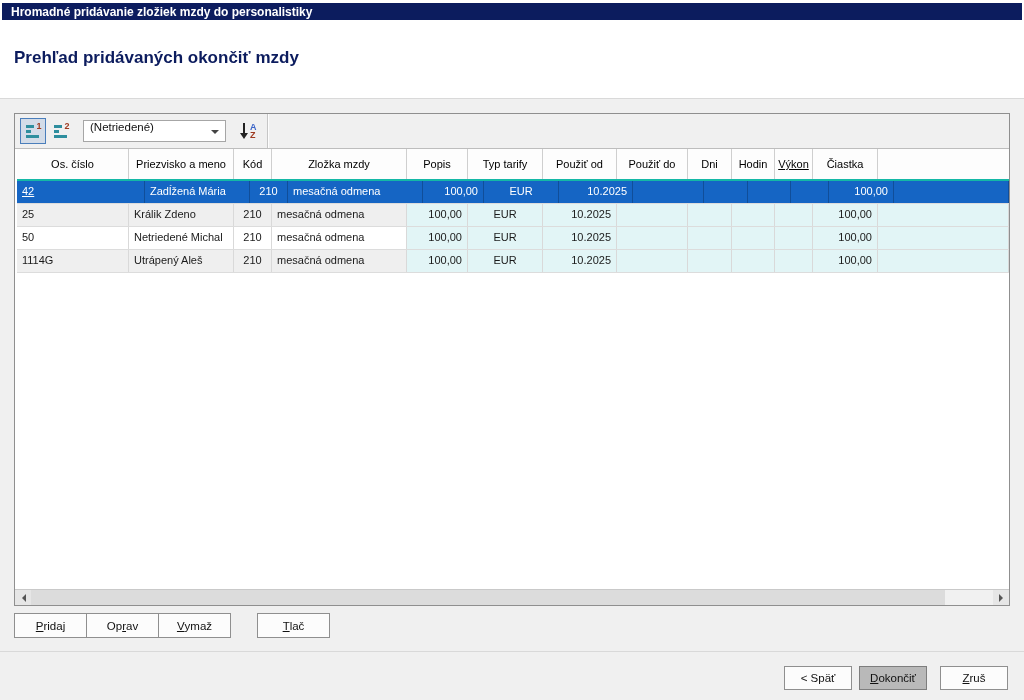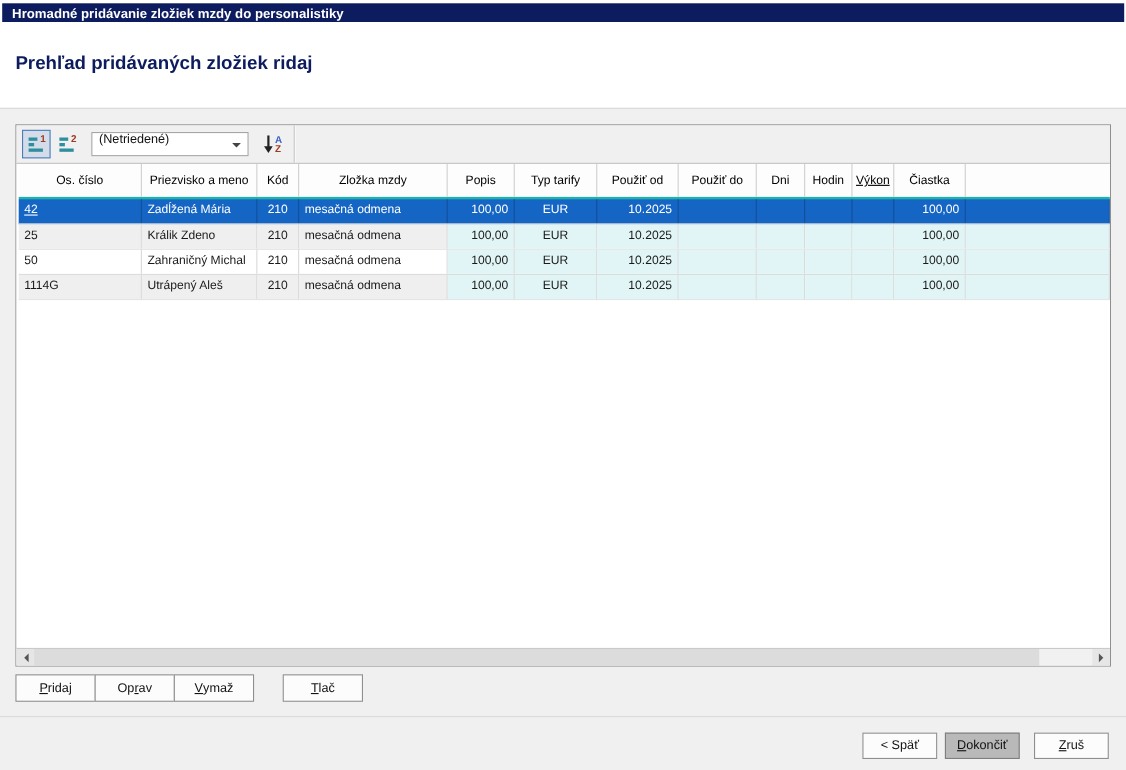--- a/index.html
+++ b/index.html
@@ -108,21 +108,21 @@
   .wizard .btn.cancel{margin-left:13px;}
   .btn.default{background:#b9b9b9;border-color:#7e7e7e;}
 </style>
 </head>
 <body style="--c-titlebar: #0c1c5e; --c-sel: #1565c4; --c-cyan: #e2f5f6; --c-teal: #2e8e9e; --c-red: #9e3a20;">
 
 <div class="titlebar">
   <span>Hromadné pridávanie zložiek mzdy do personalistiky</span>
 </div>
 
-<div class="heading">Prehľad pridávaných zložiek ridaj</div>
+<div class="heading">Prehľad pridávaných okončiť mzdy</div>
 
 <div class="lower">
 
   <div class="panel">
 
     <div class="toolbar">
       <div class="iconbtn selected">
         <span class="bars">
           <i class="b1"></i>
             <i class="digit">1</i>
@@ -165,21 +165,21 @@
           <div class="hcell" style="width: 75px;">Typ tarify</div>
           <div class="hcell" style="width: 74px;">Použiť od</div>
           <div class="hcell" style="width: 71px;">Použiť do</div>
           <div class="hcell" style="width: 44px;">Dni</div>
           <div class="hcell" style="width: 43px;">Hodin</div>
           <div class="hcell" style="width: 38px; text-decoration: underline;">Výkon</div>
           <div class="hcell" style="width: 65px;">Čiastka</div>
         </div>
       <div style="display:flex;flex-direction:column;">
           <div class="trow sel">
-            <div class="cell a-l" style="width: 112px; text-decoration: underline;">42</div>
+            <div class="cell a-l" style="width: 128px; text-decoration: underline;">42</div>
             <div class="cell a-l" style="width: 105px;">Zadĺžená Mária</div>
             <div class="cell a-c" style="width: 38px;">210</div>
             <div class="cell a-l" style="width: 135px;">mesačná odmena</div>
             <div class="cell a-r edit" style="width: 61px;">100,00</div>
             <div class="cell a-c edit" style="width: 75px;">EUR</div>
             <div class="cell a-r edit" style="width: 74px;">10.2025</div>
             <div class="cell a-r edit" style="width: 71px;"></div>
             <div class="cell a-r edit" style="width: 44px;"></div>
             <div class="cell a-r edit" style="width: 43px;"></div>
             <div class="cell a-r edit" style="width: 38px;"></div>
@@ -196,21 +196,21 @@
             <div class="cell a-r edit" style="width: 74px;">10.2025</div>
             <div class="cell a-r edit" style="width: 71px;"></div>
             <div class="cell a-r edit" style="width: 44px;"></div>
             <div class="cell a-r edit" style="width: 43px;"></div>
             <div class="cell a-r edit" style="width: 38px;"></div>
             <div class="cell a-r edit" style="width: 65px;">100,00</div>
             <div class="cell a-l edit" style="flex: 1 1 0%;"></div>
           </div>
           <div class="trow">
             <div class="cell a-l" style="width: 112px;">50</div>
-            <div class="cell a-l" style="width: 105px;">Zahraničný Michal</div>
+            <div class="cell a-l" style="width: 105px;">Netriedené Michal</div>
             <div class="cell a-c" style="width: 38px;">210</div>
             <div class="cell a-l" style="width: 135px;">mesačná odmena</div>
             <div class="cell a-r edit" style="width: 61px;">100,00</div>
             <div class="cell a-c edit" style="width: 75px;">EUR</div>
             <div class="cell a-r edit" style="width: 74px;">10.2025</div>
             <div class="cell a-r edit" style="width: 71px;"></div>
             <div class="cell a-r edit" style="width: 44px;"></div>
             <div class="cell a-r edit" style="width: 43px;"></div>
             <div class="cell a-r edit" style="width: 38px;"></div>
             <div class="cell a-r edit" style="width: 65px;">100,00</div>

